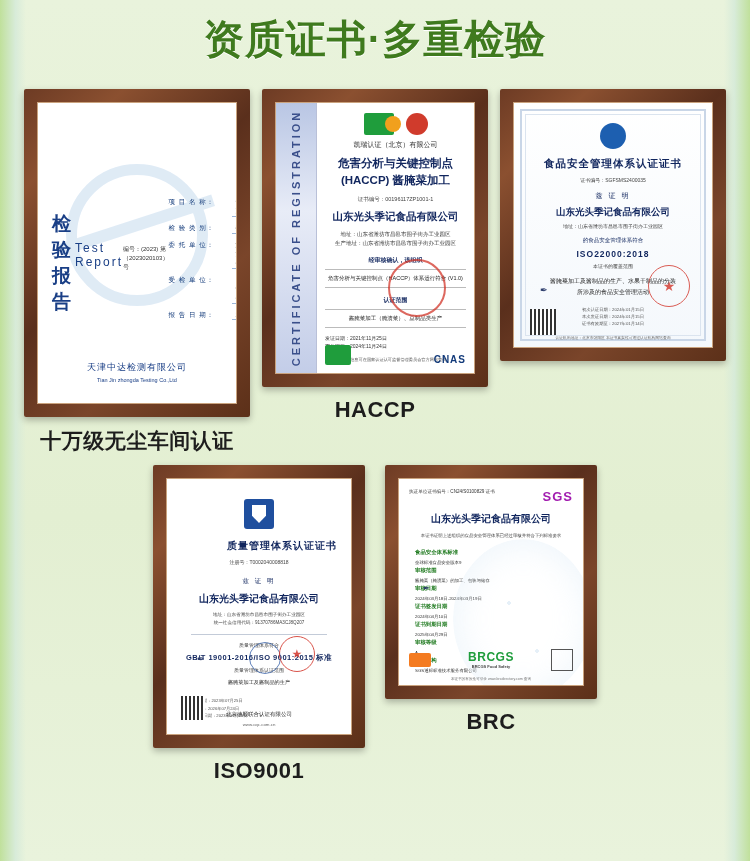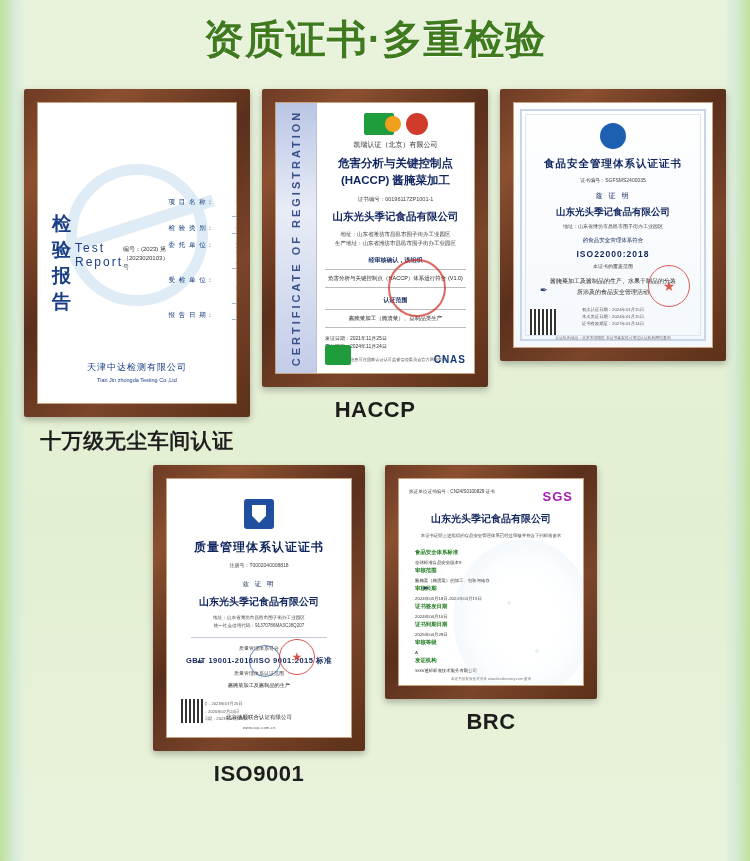--- a/index.html
+++ b/index.html
@@ -170,21 +170,21 @@
   .c3-sign{position:absolute;left:26px;bottom:52px;font-size:9px;color:#2b3c6b;font-style:italic;}
   .c3-qr{position:absolute;left:16px;bottom:12px;width:26px;height:26px;background:
     repeating-linear-gradient(90deg,#333 0 2px,#fff 2px 4px),
     repeating-linear-gradient(0deg,#333 0 2px,transparent 2px 4px);}
   .c3-foot{position:absolute;left:0;right:0;bottom:6px;text-align:center;font-size:3.8px;color:#666;line-height:1.5;}
 
   
   .c4{padding:14px 14px;box-sizing:border-box;height:100%;position:relative;}
   .c4-logo{width:30px;height:30px;background:#1f4f9e;margin:6px auto 0;border-radius:3px;position:relative;}
   .c4-logo:after{content:"";position:absolute;left:8px;top:6px;width:14px;height:18px;background:#fff;clip-path:polygon(0 0,100% 0,100% 60%,50% 100%,0 60%);}
-  .c4-title{text-align:center;font-size:12px;font-weight:bold;color:#11265e;margin-top:10px;letter-spacing:1px;}
+  .c4-title{text-align:right;font-size:10px;font-weight:bold;color:#11265e;margin-top:10px;letter-spacing:1px;}
   .c4-no{text-align:center;font-size:5px;color:#444;margin-top:6px;}
   .c4-label{text-align:center;font-size:6.5px;color:#11265e;margin-top:12px;letter-spacing:2px;}
   .c4-company{text-align:center;font-size:10px;font-weight:bold;color:#11265e;margin-top:6px;}
   .c4-meta{text-align:center;font-size:4.6px;color:#444;margin-top:5px;line-height:1.7;}
   .c4-sep{border-top:0.5px solid #c3cbd8;margin:7px 10px;}
   .c4-scope-h{text-align:center;font-size:5px;color:#444;margin-top:4px;}
   .c4-std{text-align:center;font-size:7.5px;font-weight:bold;color:#11265e;margin-top:5px;letter-spacing:.5px;}
   .c4-scope{text-align:center;font-size:5.2px;color:#222;margin-top:5px;line-height:1.8;}
   .c4-dates{font-size:4.2px;color:#555;margin-top:10px;line-height:1.8;padding-left:6px;}
   .c4-stamp{position:absolute;right:36px;bottom:62px;width:34px;height:34px;border-radius:50%;
@@ -428,20 +428,25 @@
               <div>
                 <div class="h">审核等级</div>
                 <div class="t">A</div>
               </div>
               <div>
                 <div class="h">发证机构</div>
                 <div class="t">SGS通标标准技术服务有限公司</div>
               </div>
             </div>
             <div class="c5-sign">✒</div>
+            <div class="c5-logos">
+              <div class="c5-sgsmall"></div>
+              <div class="c5-brc">BRCGS<small>BRCGS Food Safety</small></div>
+              <div class="c5-box"></div>
+            </div>
             <div class="c5-foot">本证书的有效性可登录 www.brcdirectory.com 查询</div>
           </div>
         </div>
       </div>
       <div class="caption">BRC</div>
     </div>
 
   </div>
 </div>
 

